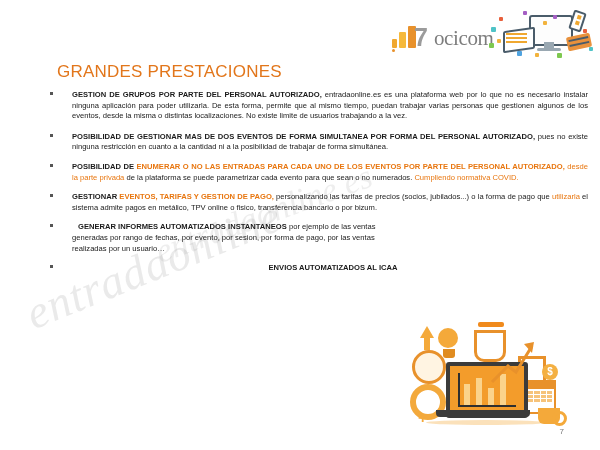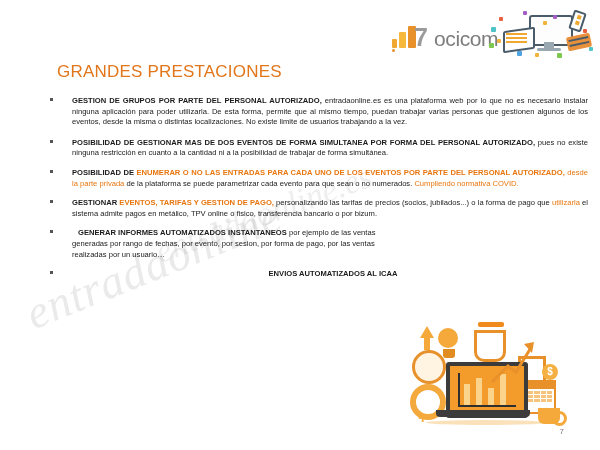--- a/index.html
+++ b/index.html
@@ -86,20 +86,21 @@
     font-size: 25px; font-weight: bold; color: #9b9b9b;
     line-height: 1; font-family: "Liberation Sans", sans-serif;
   }
   .logo-text {
     font-size: 21px;
     color: #7d7d7d;
     letter-spacing: -0.4px;
     line-height: 1;
     margin-left: 2px;
     margin-bottom: 1px;
+    font-family: Liberation Serif, serif;
   }
 
   
   .devices { position: absolute; left: 487px; top: 9px; width: 108px; height: 50px; }
   .dv { position: absolute; }
   .dv-monitor {
     left: 42px; top: 6px; width: 40px; height: 27px;
     border: 2px solid #4a5c6a; border-radius: 3px; background: #fdfdfd;
   }
   .dv-stand { left: 57px; top: 33px; width: 10px; height: 7px; background: #9aa8b2; }
@@ -178,21 +179,21 @@
   .il-cup-handle { position:absolute; right:-7px; top:3px; width:9px; height:9px; border:3px solid #F4A93A; border-radius:50%; }
   .il-dash { left: 60px; top: 0px; width: 26px; height: 5px; background: #F08A1C; border-radius: 2px; }
   .il-up-arrow { left: 2px; top: 4px; width: 0; height: 0; border-left: 7px solid transparent; border-right: 7px solid transparent; border-bottom: 12px solid #F4A93A; }
   .il-up-stem { left: 6px; top: 16px; width: 6px; height: 12px; background: #F4A93A; }
   .il-plus { left: 0px; top: 88px; color:#F4A93A; font-size: 16px; font-weight:bold; line-height:1; }
   .il-floor { left: 8px; top: 98px; width: 120px; height: 5px; background: rgba(244,169,58,0.35); border-radius: 50%; }
 
   
   .content {
     position: absolute;
-    left: 0; top: 96px;
+    left: 0; top: 90px;
     width: 600px;
   }
   .bullet {
     position: relative;
     padding-left: 72px;
     padding-right: 12px;
     margin-bottom: 9px;
     font-size: 7.6px;
     line-height: 10.6px;
     color: #1a1a1a;

